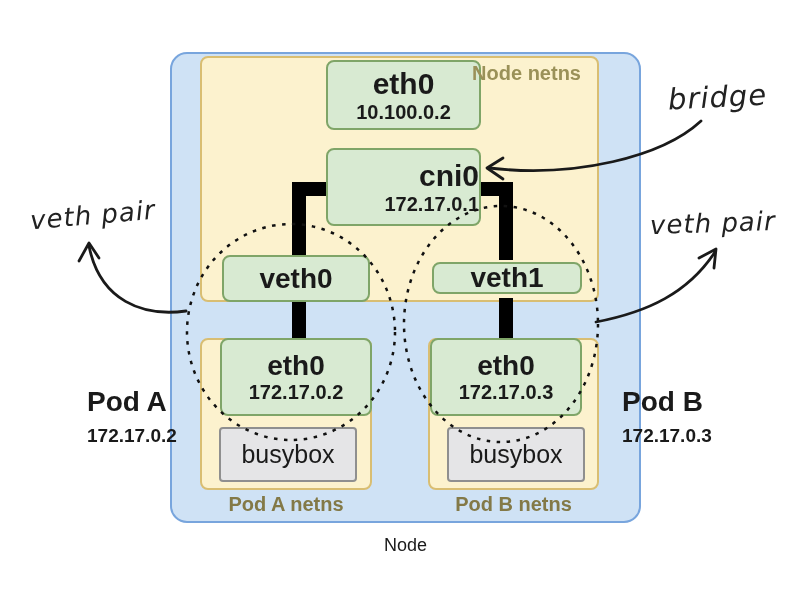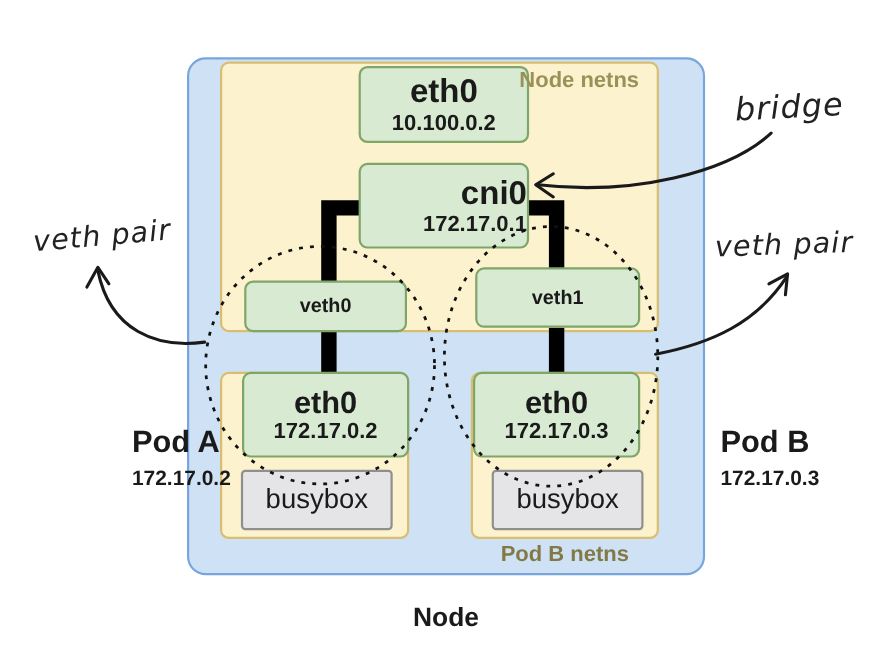--- a/index.html
+++ b/index.html
@@ -29,42 +29,42 @@
     font-size:20px;font-weight:bold;color:var(--root-netns-label);z-index:6;}
 
   .iface-box{background:var(--iface-fill);border:2px solid var(--iface-border);border-radius:8px;
     display:flex;flex-direction:column;align-items:center;justify-content:center;
     color:var(--ink);z-index:4;line-height:1.12;}
   .iface-name{font-weight:bold;font-size:30px;}
   .iface-ip{font-weight:bold;font-size:20px;}
   .eth0-root-box{left:326px;top:60px;width:155px;height:70px;}
   .cni0-box{left:326px;top:148px;width:155px;height:78px;align-items:flex-end;}
   .veth0-box{left:222px;top:255px;width:148px;height:47px;}
-  .veth1-box{left:432px;top:243px;width:150px;height:55px;}
-  .veth0-box .iface-name,.veth1-box .iface-name{font-size:18px;}
+  .veth1-box{left:432px;top:262px;width:150px;height:32px;}
+  .veth0-box .iface-name,.veth1-box .iface-name{font-size:28px;}
   .eth0-pod-box{width:152px;height:78px;}
   .eth0-a-box{left:220px;top:338px;}
   .eth0-b-box{left:430px;top:338px;}
   .eth0-pod-box .iface-name{font-size:28px;}
 
   .container-box{background:var(--container-fill);border:2px solid var(--container-border);
     border-radius:4px;display:flex;align-items:center;justify-content:center;
     font-weight:normal;font-size:25px;color:var(--ink);z-index:4;}
   .busybox-a{left:219px;top:427px;width:138px;height:55px;}
   .busybox-b{left:447px;top:427px;width:138px;height:55px;}
 
   .pod-netns-label{top:493px;text-align:center;font-size:20px;font-weight:bold;
     color:var(--pod-netns-label);z-index:6;}
   .pod-a-netns-label{left:200px;width:172px;}
   .pod-b-netns-label{left:428px;width:171px;}
 
-  .node-label{left:170px;top:548px;width:471px;text-align:center;
-    font-size:24px;font-weight:bold;color:var(--ink);z-index:6;}
+  .node-label{left:170px;top:535px;width:471px;text-align:center;
+    font-size:18px;font-weight:normal;color:var(--ink);z-index:6;}
 
-  .pod-ext-label{z-index:6;color:var(--ink);margin-left:33px;}
+  .pod-ext-label{z-index:6;color:var(--ink);}
   .pod-ext-name{font-size:28px;font-weight:bold;line-height:1.0;}
   .pod-ext-ip{font-size:19px;font-weight:bold;margin-top:9px;}
   .pod-a-ext{left:87px;top:388px;}
   .pod-b-ext{left:622px;top:388px;}
 
   .hand{font-family:"DejaVu Sans",sans-serif;font-style:italic;color:#222;z-index:6;
     letter-spacing:1px;}
   .bridge-label{left:668px;top:80px;font-size:29px;transform:rotate(-3deg);}
   .veth-pair-left-label{left:30px;top:200px;font-size:26px;transform:rotate(-5deg);}
   .veth-pair-right-label{left:650px;top:208px;font-size:26px;transform:rotate(-2deg);}
@@ -114,20 +114,21 @@
   </div>
   <div class="abs iface-box eth0-pod-box eth0-b-box">
     <div class="iface-name">eth0</div>
     <div class="iface-ip">172.17.0.3</div>
   </div>
 
   <div class="abs container-box busybox-a">busybox</div>
   <div class="abs container-box busybox-b">busybox</div>
 
   <div class="abs root-netns-label">Node netns</div>
+  <div class="abs pod-netns-label pod-a-netns-label">Pod A netns</div>
   <div class="abs pod-netns-label pod-b-netns-label">Pod B netns</div>
   <div class="abs node-label">Node</div>
 
   <div class="abs pod-ext-label pod-a-ext">
     <div class="pod-ext-name">Pod A</div>
     <div class="pod-ext-ip">172.17.0.2</div>
   </div>
   <div class="abs pod-ext-label pod-b-ext">
     <div class="pod-ext-name">Pod B</div>
     <div class="pod-ext-ip">172.17.0.3</div>

